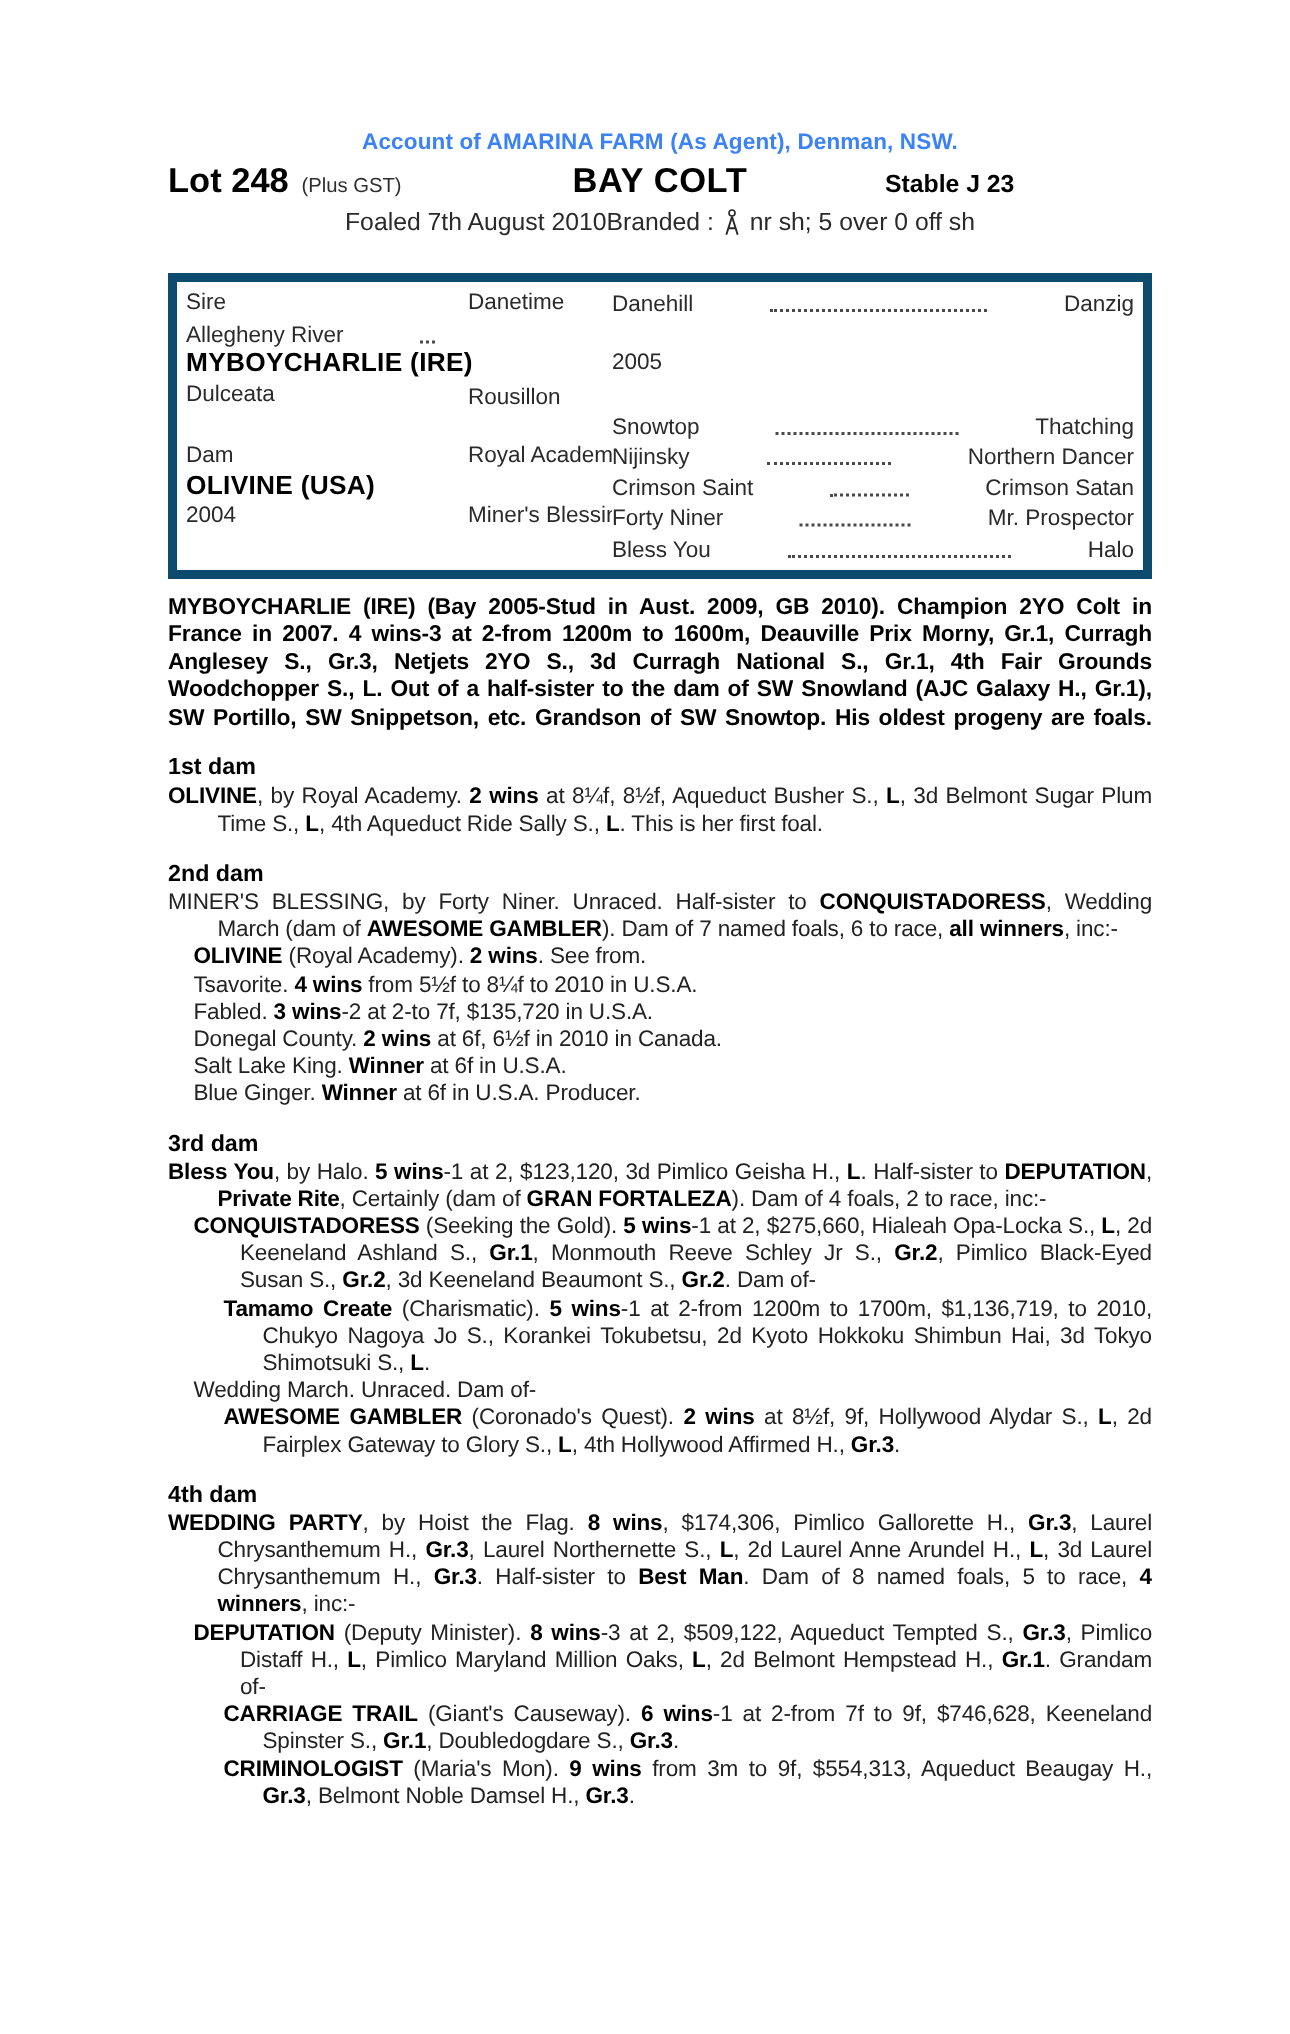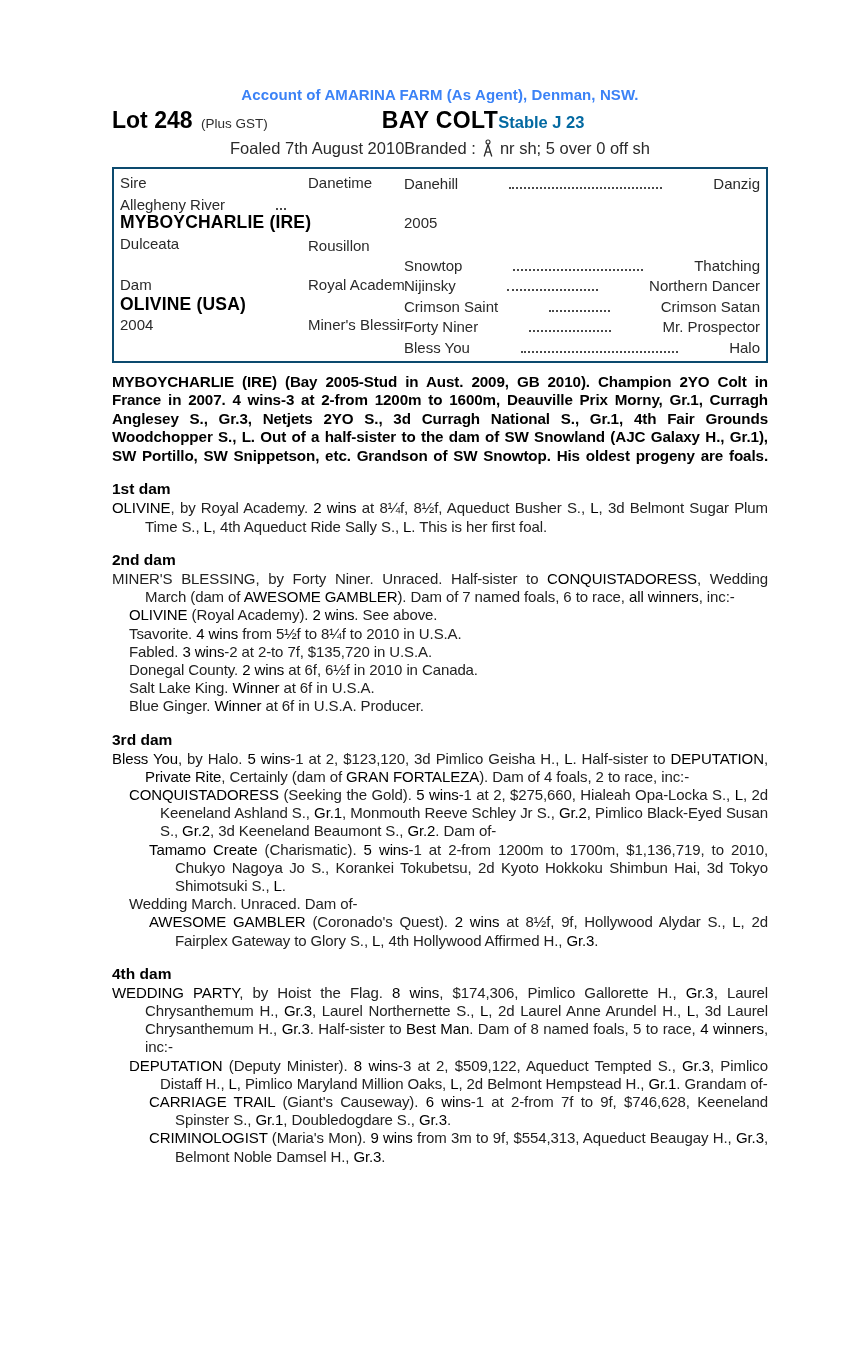--- a/index.html
+++ b/index.html
@@ -9,44 +9,44 @@
   }
   .content {position:absolute; left:112px; top:86px; width:656px;}
 
   .account {font-weight:700; font-size:15px; text-align:center; letter-spacing:0.1px; color:#3b82f6;}
 
   .lot-row {display:grid; grid-template-columns:1fr auto 1fr; align-items:baseline; margin-top:4px;}
   .lot-left {white-space:nowrap;}
   .lot-num {font-size:23px; font-weight:700; color:#000;}
   .gst {font-size:13.5px; color:#2e2e2e; margin-left:4px;}
   .title {font-size:23px; font-weight:700; letter-spacing:0.4px; text-align:center; color:#000;}
-  .stable {text-align:left; font-weight:700; font-size:16.5px; color:#0369a1;}
+  .stable {text-align:center; font-weight:700; font-size:16.5px; color:#000000;}
 
   .foaled-row {display:flex; justify-content:center; align-items:center;
                font-size:16.5px; margin-top:5px; color:#2a2a2a;}
   .brand-line {display:flex; align-items:center; gap:4px;}
   .brand-svg {display:inline-block; margin:0 1px;}
 
-  .ped-table {border:2px solid #0c4a6e; margin-top:9px; padding:3px 6px 5px 6px;}
+  .ped-table {border:6px solid #0c4a6e; margin-top:24px; padding:3px 6px 5px 6px;}
   .ped-grid {display:grid; grid-template-columns:188px 96px auto; grid-auto-rows:20.4px;
              font-size:15px; color:#2a2a2a;}
   .pcell {display:flex; align-items:center; overflow:hidden; white-space:nowrap;}
   .span2 {grid-column:1 / 3;}
   .pname {font-weight:700; font-size:17.5px; color:#000; letter-spacing:0.2px;}
   .gp {display:flex; align-items:flex-end; min-width:0;gap:47px;}
   .gp .nm {white-space:nowrap; line-height:17px;}
   .leader {flex:1; border-bottom:2px dotted #4a4a4a; margin:0 4px 3px 4px; min-width:10px;}
 
   .sire-para {font-weight:700; font-size:15.2px; line-height:18.6px; text-align:justify;
               text-align-last:justify; margin:10px 0 0 0; color:#000; letter-spacing:-0.1px;}
 
   .dam-head {font-size:15.5px; font-weight:700; color:#000; margin:15px 0 1px 0;}
   .para {font-size:15px; line-height:18.2px; text-align:justify; margin:0; color:#222;
          letter-spacing:-0.1px;}
-  .para .b {font-weight:400; color:#000;}
+  .para .b {font-weight:700; color:#000;}
   .l0 {padding-left:33px; text-indent:-33px;}
   .l1 {padding-left:48px; text-indent:-31px;}
   .l2 {padding-left:63px; text-indent:-26px;}
 </style>
 </head>
 <body>
 
 <div class="content">
 
   <div class="account">Account of AMARINA FARM (As Agent), Denman, NSW.</div>
@@ -134,21 +134,21 @@
   <p class="sire-para">MYBOYCHARLIE (IRE) (Bay 2005-Stud in Aust. 2009, GB 2010). Champion 2YO Colt in France in 2007. 4 wins-3 at 2-from 1200m to 1600m, Deauville Prix Morny, Gr.1, Curragh Anglesey S., Gr.3, Netjets 2YO S., 3d Curragh National S., Gr.1, 4th Fair Grounds Woodchopper S., L. Out of a half-sister to the dam of SW Snowland (AJC Galaxy H., Gr.1), SW Portillo, SW Snippetson, etc. Grandson of SW Snowtop. His oldest progeny are foals.</p>
 
   <section>
     <h3 class="dam-head">1st dam</h3>
     <p class="para l0"><span class="b">OLIVINE</span><span>, by Royal Academy. </span><span class="b">2 wins</span><span> at 8¼f, 8½f, Aqueduct Busher S., </span><span class="b">L</span><span>, 3d Belmont Sugar Plum Time S., </span><span class="b">L</span><span>, 4th Aqueduct Ride Sally S., </span><span class="b">L</span><span>. This is her first foal.</span></p>
   </section>
 
   <section>
     <h3 class="dam-head">2nd dam</h3>
     <p class="para l0"><span>MINER'S BLESSING, by Forty Niner. Unraced. Half-sister to </span><span class="b">CONQUISTADORESS</span><span>, Wedding March (dam of </span><span class="b">AWESOME GAMBLER</span><span>). Dam of 7 named foals, 6 to race, </span><span class="b">all winners</span><span>, inc:-</span></p>
-    <p class="para l1"><span class="b">OLIVINE</span><span> (Royal Academy). </span><span class="b">2 wins</span><span>. See above.</span></p>
+    <p class="para l1"><span class="b">OLIVINE</span><span> (Royal Academy). </span><span class="b">2 wins</span><span>. See from.</span></p>
     <p class="para l1"><span>Tsavorite. </span><span class="b">4 wins</span><span> from 5½f to 8¼f to 2010 in U.S.A.</span></p>
     <p class="para l1"><span>Fabled. </span><span class="b">3 wins</span><span>-2 at 2-to 7f, $135,720 in U.S.A.</span></p>
     <p class="para l1"><span>Donegal County. </span><span class="b">2 wins</span><span> at 6f, 6½f in 2010 in Canada.</span></p>
     <p class="para l1"><span>Salt Lake King. </span><span class="b">Winner</span><span> at 6f in U.S.A.</span></p>
     <p class="para l1"><span>Blue Ginger. </span><span class="b">Winner</span><span> at 6f in U.S.A. Producer.</span></p>
   </section>
 
   <section>
     <h3 class="dam-head">3rd dam</h3>
     <p class="para l0"><span class="b">Bless You</span><span>, by Halo. </span><span class="b">5 wins</span><span>-1 at 2, $123,120, 3d Pimlico Geisha H., </span><span class="b">L</span><span>. Half-sister to </span><span class="b">DEPUTATION</span><span>, </span><span class="b">Private Rite</span><span>, Certainly (dam of </span><span class="b">GRAN FORTALEZA</span><span>). Dam of 4 foals, 2 to race, inc:-</span></p>

